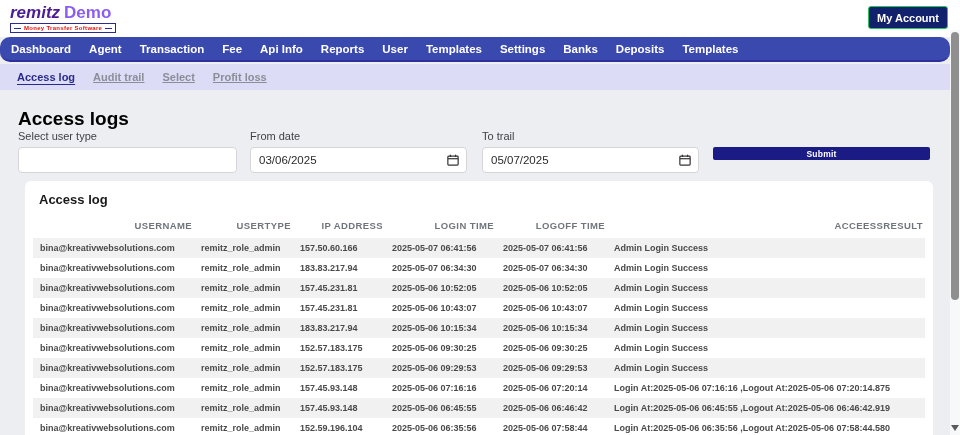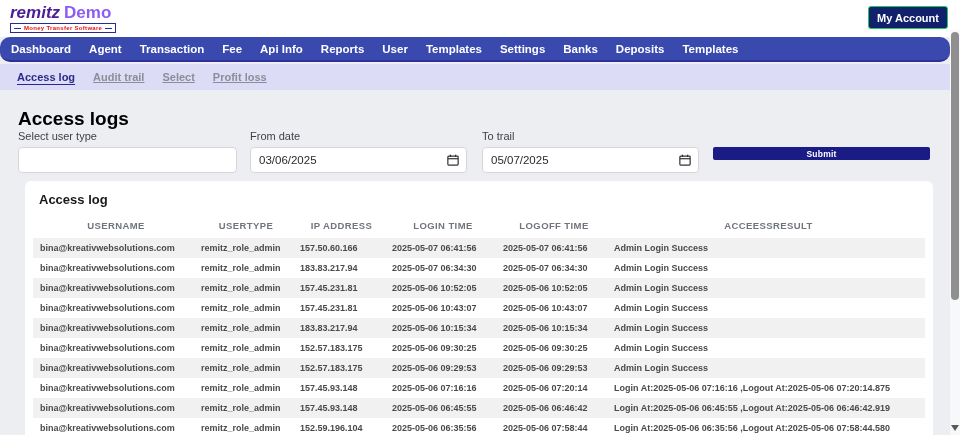--- a/index.html
+++ b/index.html
@@ -53,21 +53,21 @@
   .submit-btn { position:absolute; left:713px; top:147px; width:217px; height:13px;
                 background:#1b1b85; color:#ffffff; border:none; border-radius:2px;
                 font-size:8.5px; font-weight:bold; cursor:pointer; letter-spacing:.2px;
                 font-family:"Liberation Sans", sans-serif; }
 
   
   .card { position:absolute; top:181px; left:25px; width:908px; height:270px;
           background:#ffffff; border-radius:6px 6px 0 0; padding:7px 8px 0 8px; }
   .card-title { font-size:13px; font-weight:bold; color:#191919; margin:4px 0 7px 6px; }
   table { width:100%; border-collapse:collapse; table-layout:fixed; }
-  th { text-align:center; color:#70757d; font-weight:600; font-size:9.5px;
+  th { text-align:right; color:#70757d; font-weight:600; font-size:9.5px;
        letter-spacing:.4px; padding:6px 2px 7px 7px; white-space:nowrap; }
   td { font-size:9px; color:#4a4a4a; padding:5px 2px 5px 7px; white-space:nowrap;
        overflow:hidden; text-overflow:ellipsis;font-weight:bold; }
   tbody tr:nth-child(odd) td { background:#f1f1f2; }
   col.c-user   { width:161px; }
   col.c-type   { width:99px;  }
   col.c-ip     { width:92px;  }
   col.c-login  { width:111px; }
   col.c-logoff { width:111px; }
 

